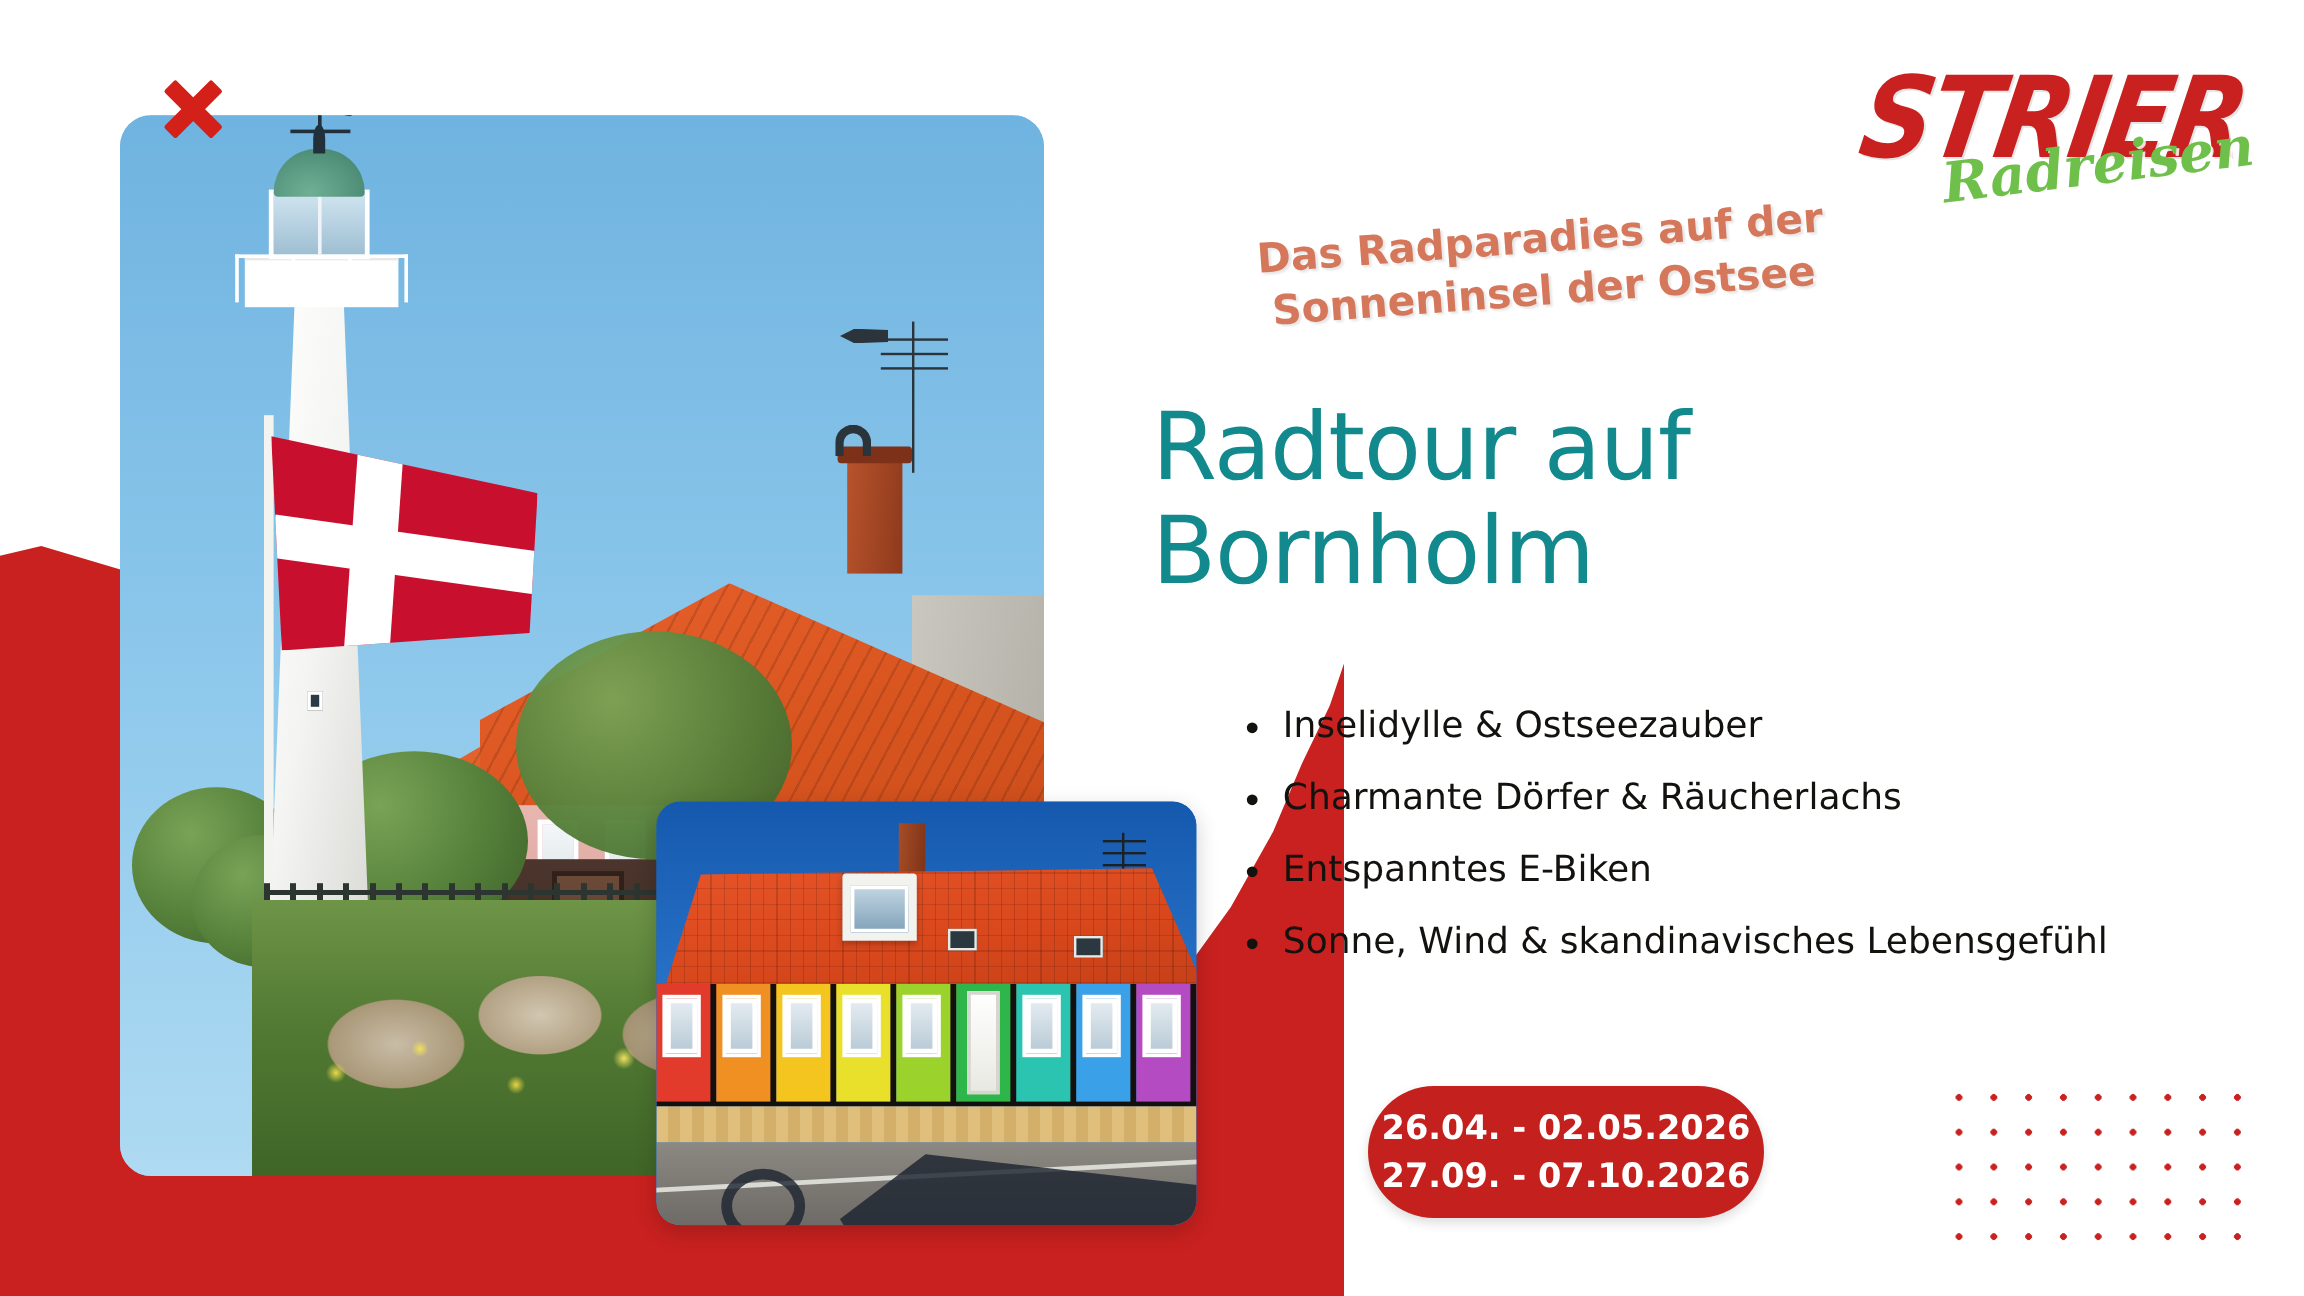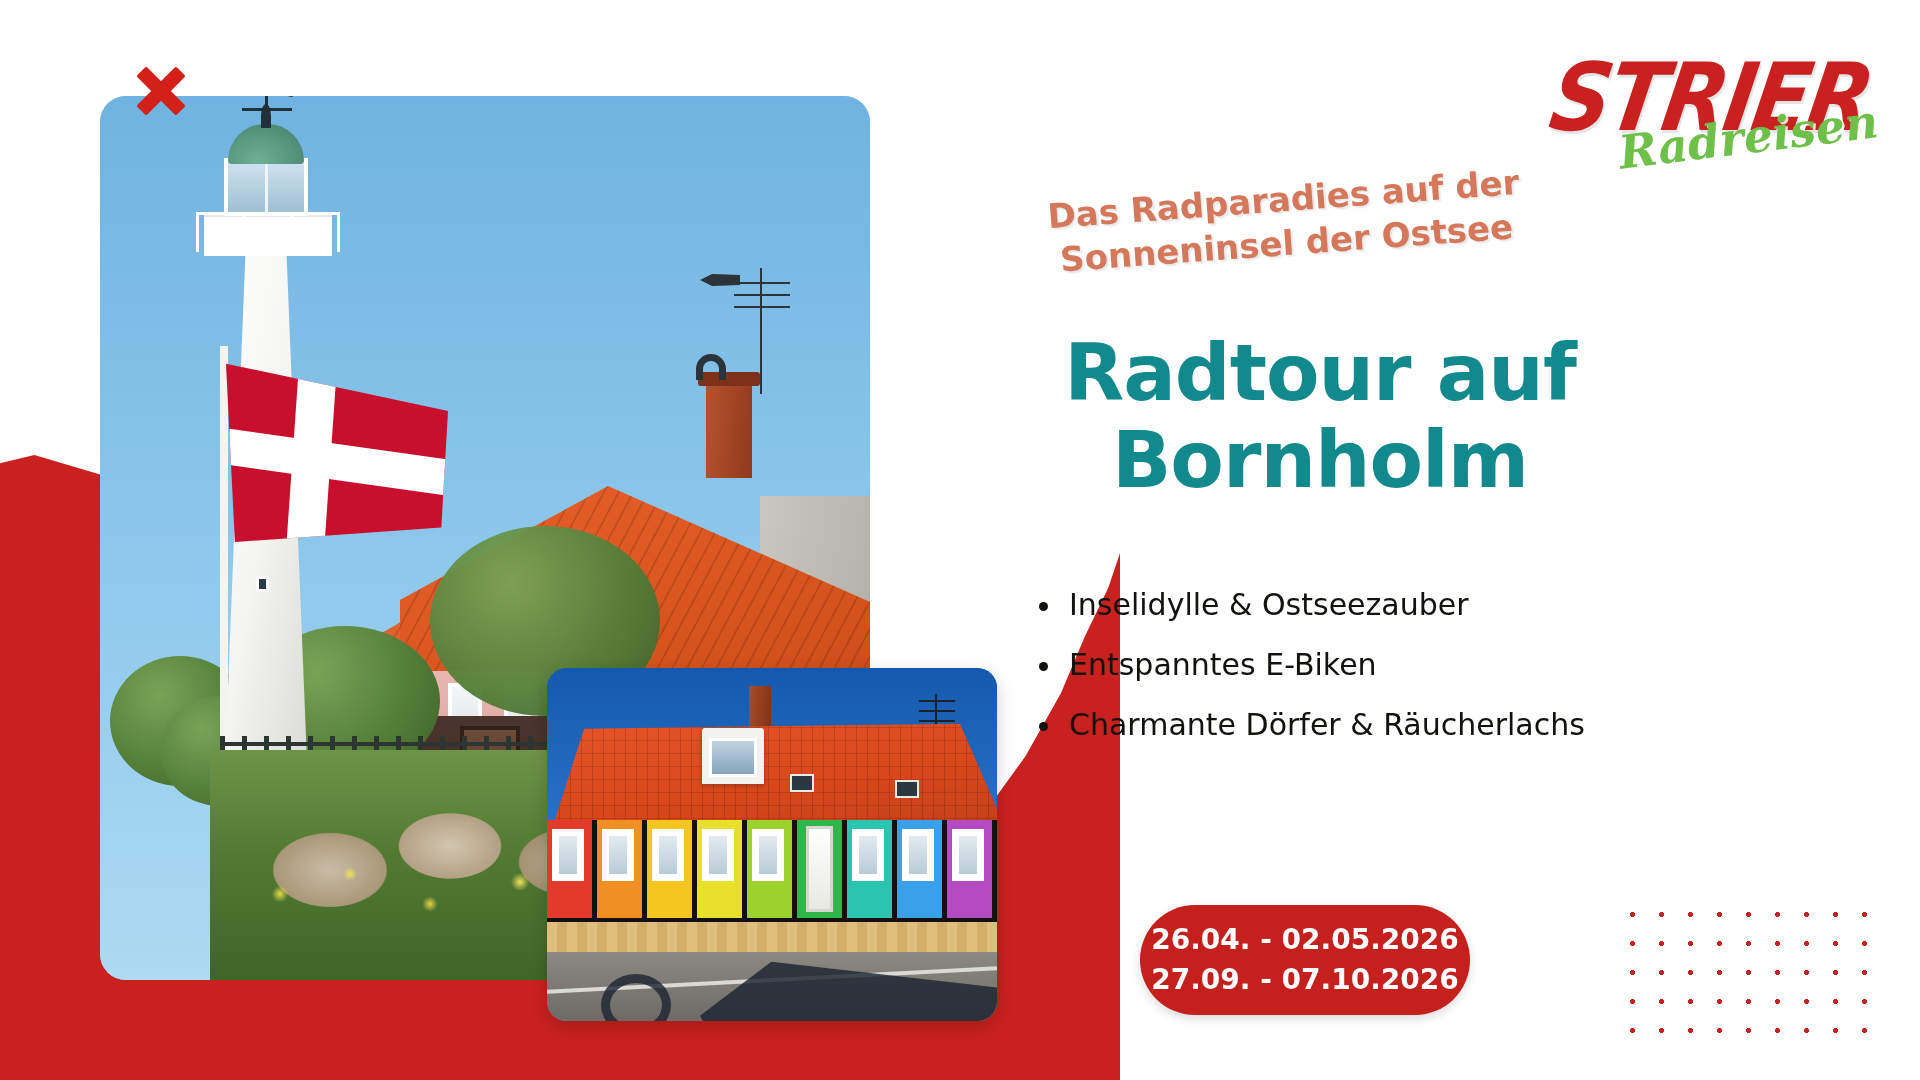--- a/index.html
+++ b/index.html
@@ -389,23 +389,23 @@
     font-size:34px; font-weight:bold;
     line-height:1.28;
     text-align:center;
     text-shadow:2px 2px 2px rgba(0,0,0,.10);
   }
   .title {
     position:absolute; left:960px; top:330px;
     width:720px; z-index:5;
     color:#12898D;
     font-family:"DejaVu Sans", sans-serif;
-    font-size:78px; font-weight:bold;
+    font-size:78px; font-weight:normal;
     line-height:1.12;
-    text-align:center;
+    text-align:left;
     letter-spacing:-1px;
   }
   .bullets {
     position:absolute; left:1035px; top:575px;
     width:820px; z-index:5;
     list-style:none;
     color:#14120F;
     font-family:"DejaVu Sans", sans-serif;
     font-size:30px;
     line-height:2.0;
@@ -576,22 +576,23 @@
     <div>Sonneninsel der Ostsee</div>
   </div>
 
   <div class="title">
     <div>Radtour auf</div>
     <div>Bornholm</div>
   </div>
 
   <ul class="bullets">
     <li>Inselidylle &amp; Ostseezauber</li>
+    <li>Charmante Dörfer &amp; Räucherlachs</li>
     <li>Entspanntes E-Biken</li>
-    <li>Charmante Dörfer &amp; Räucherlachs</li>
+    <li>Sonne, Wind &amp; skandinavisches Lebensgefühl</li>
   </ul>
 
   <div class="date-badge">
     <div>26.04. - 02.05.2026</div>
     <div>27.09. - 07.10.2026</div>
   </div>
 
   <div class="dot-grid"></div>
 
 </div>

